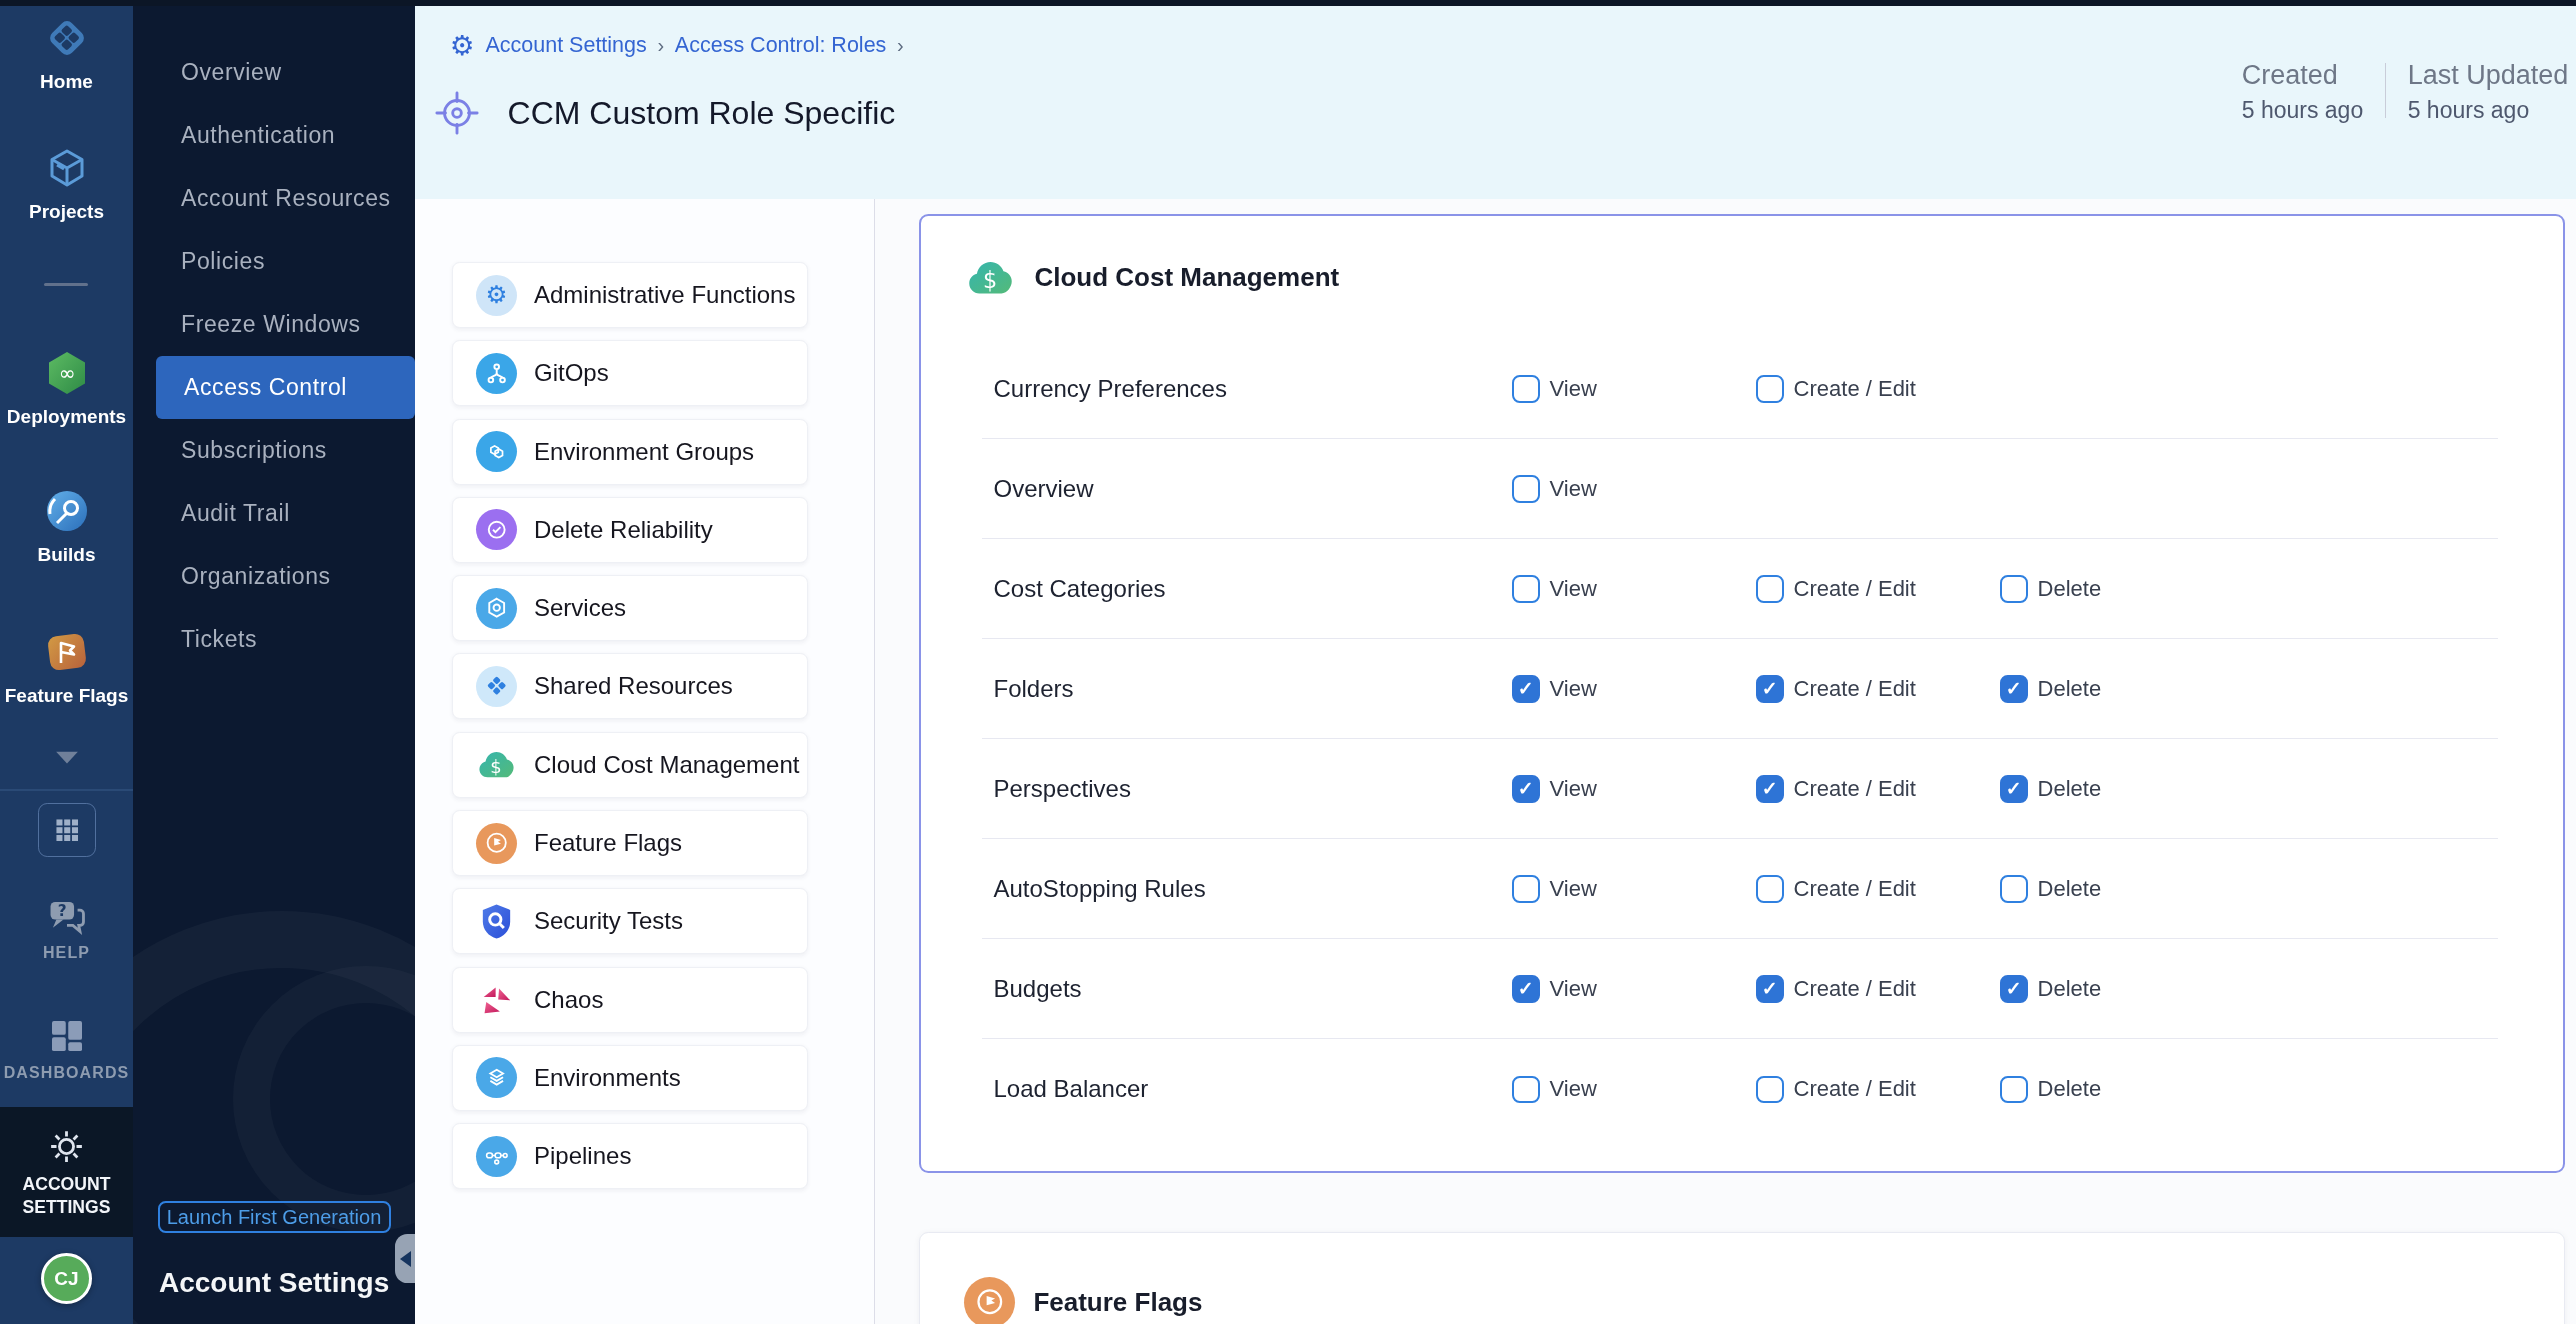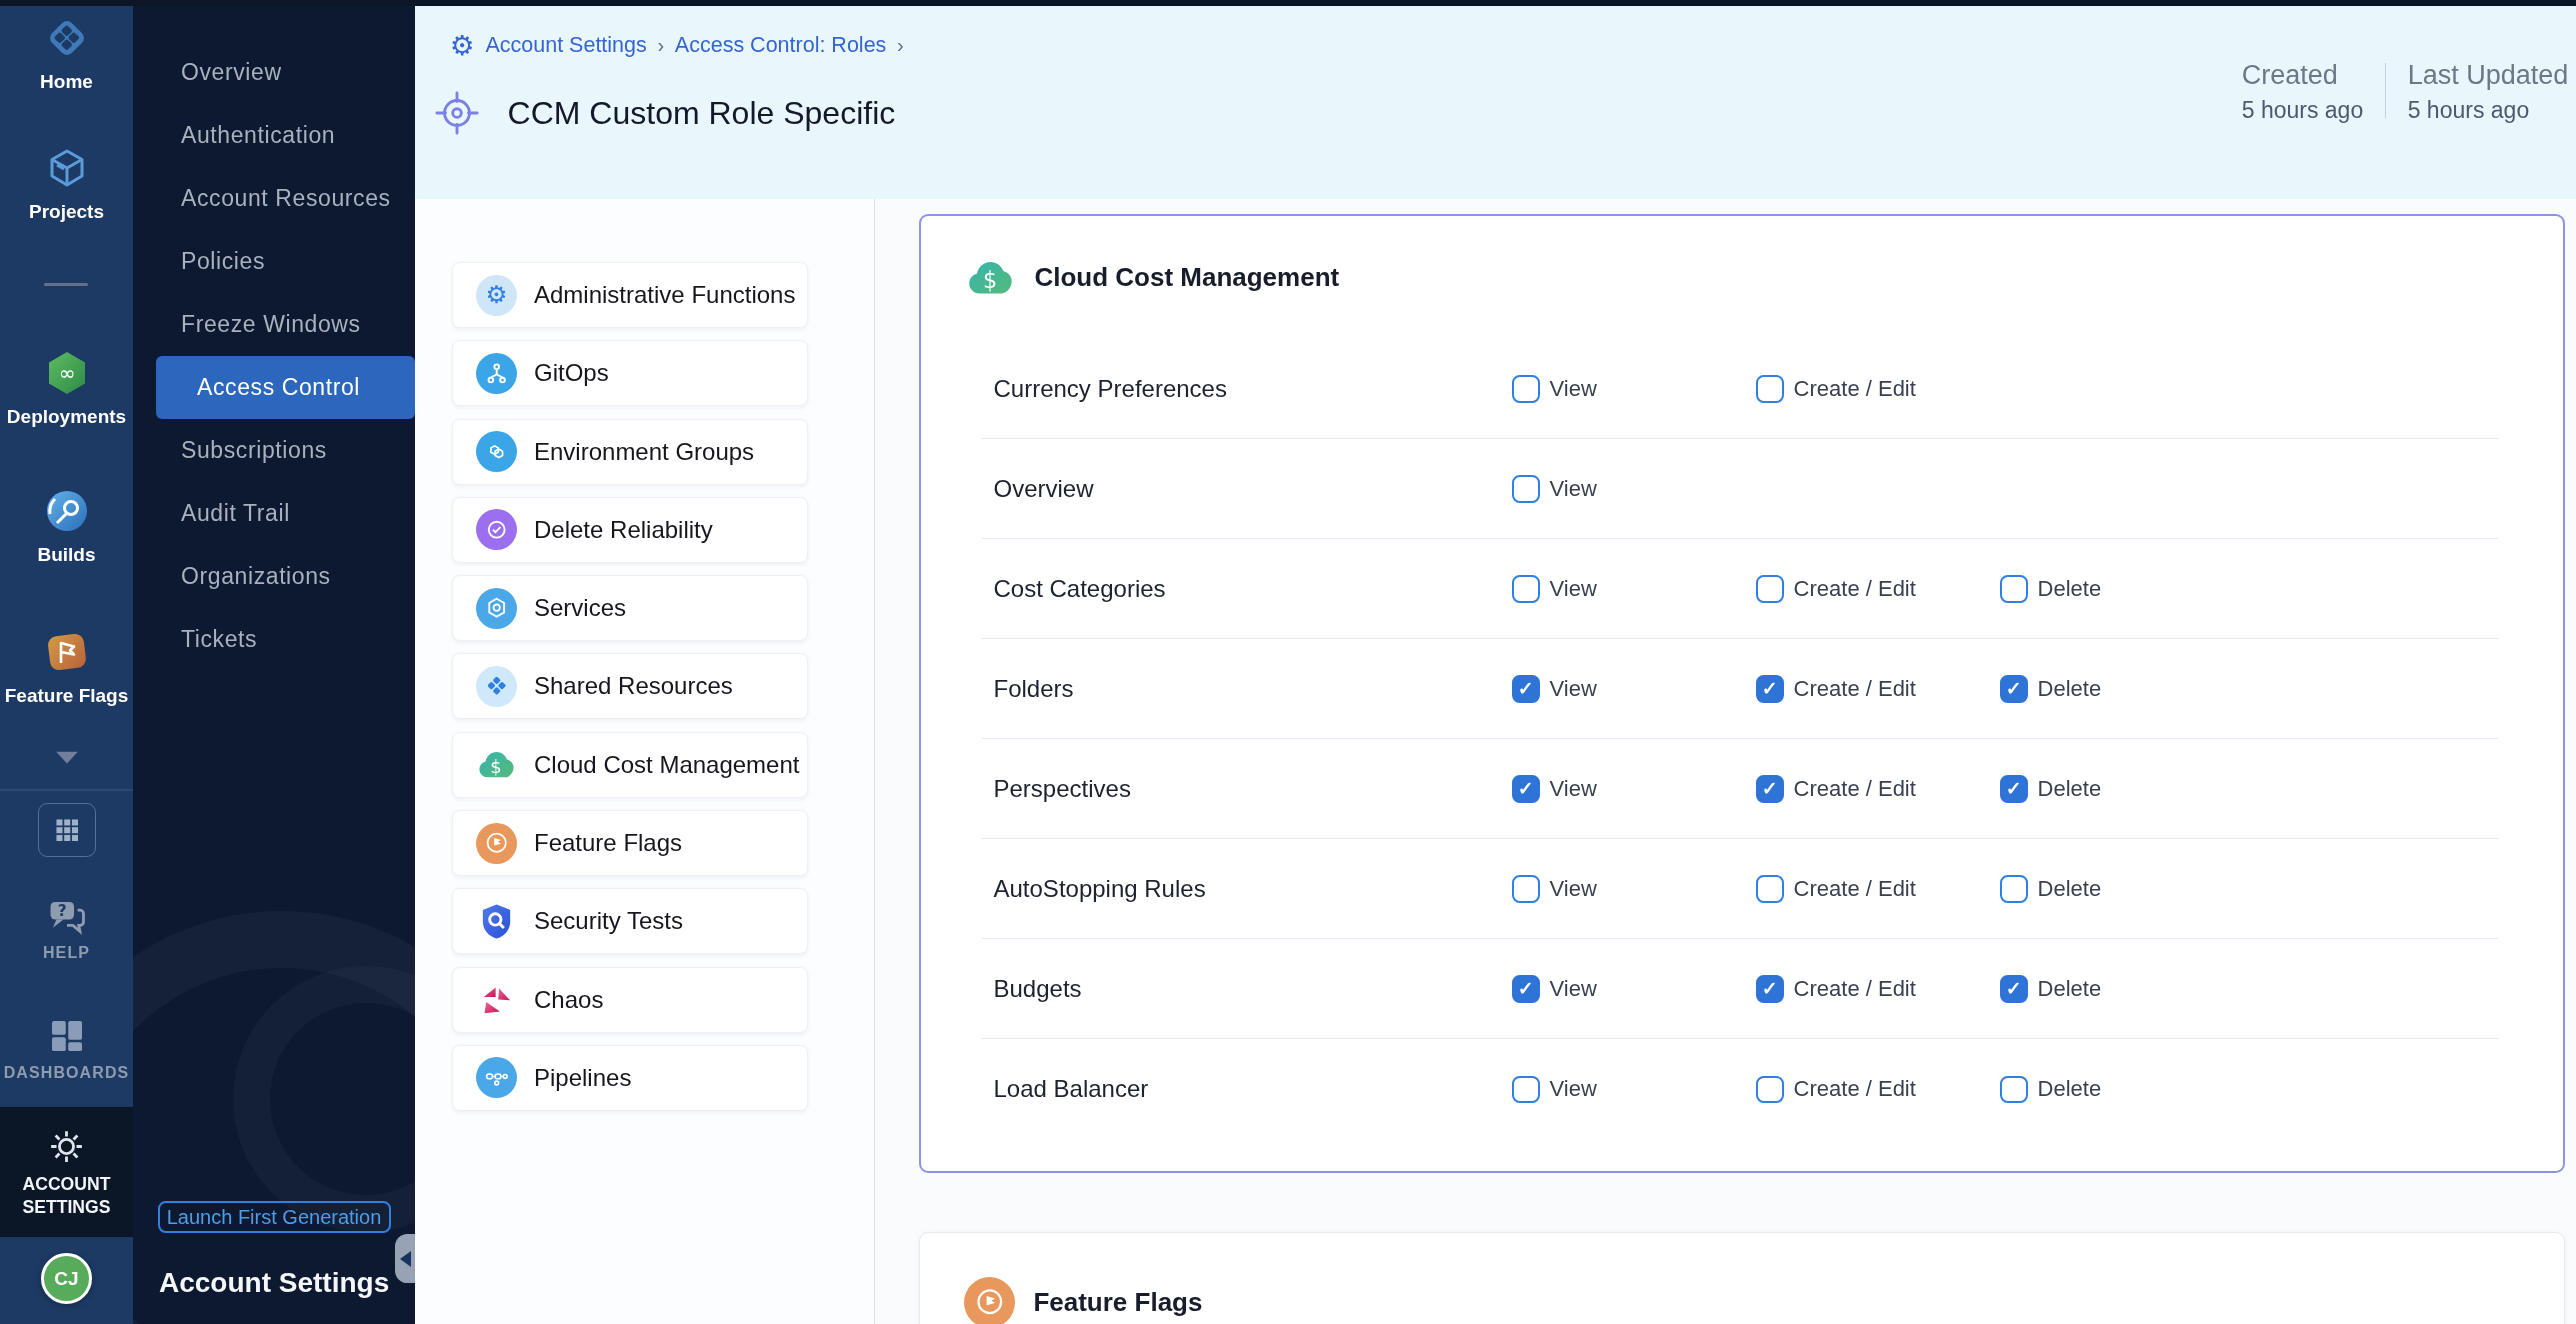--- a/index.html
+++ b/index.html
@@ -27,21 +27,21 @@
   .acct-block .icon{width:41px;height:41px;}
   .acct-label{font-size:17.6px;font-weight:600;color:#f2f5f9;line-height:1.3;text-align:center;}
   .avatar{position:absolute;top:1247px;left:41px;width:51px;height:51px;border-radius:50%;background:#57ab5a;border:3.8px solid #fff;box-sizing:border-box;display:flex;align-items:center;justify-content:center;color:#fff;font-size:19px;font-weight:700;box-shadow:0 1.5px 6.1px rgba(0,0,0,.3);cursor:pointer;}
 
   
   .set-nav{position:absolute;left:133px;top:0;bottom:0;width:282px;background:#0c1930;z-index:4;overflow:hidden;}
   .wm1{position:absolute;bottom:-115px;left:-115px;width:414px;height:414px;border:57px solid rgba(255,255,255,.035);border-radius:50%;}
   .wm2{position:absolute;bottom:92px;left:100px;width:192px;height:192px;border:37px solid rgba(255,255,255,.03);border-radius:50%;}
   .nav-items{position:absolute;top:35px;left:0;right:0;}
   .nav-item{height:63px;line-height:63px;padding-left:48px;font-size:23px;font-weight:500;letter-spacing:0.6px;color:#a9b1bf;white-space:nowrap;cursor:pointer;box-sizing:border-box;}
-  .nav-item.active{margin-left:23px;padding-left:41px;background:#2d66bd;border-radius:6.1px;color:#ffffff;}
+  .nav-item.active{margin-left:23px;padding-left:28px;background:#2d66bd;border-radius:6.1px;color:#ffffff;}
   .launch-btn{position:absolute;left:24.5px;top:1195px;width:233px;height:32px;border:2.3px solid #2f80e0;border-radius:7.7px;background:transparent;color:#4d9de8;font-size:20px;font-family:"Liberation Sans",sans-serif;cursor:pointer;box-sizing:border-box;}
   .nav-footer-title{position:absolute;left:26px;top:1261px;font-size:28px;font-weight:700;color:#f4f6f8;}
   .collapse-tab{position:absolute;right:0;top:1228px;width:20px;height:49px;background:#97a3b4;border-radius:12.3px 0 0 12.3px;display:flex;align-items:center;justify-content:center;cursor:pointer;}
   .collapse-tab .tri{width:0;height:0;border-top:8.4px solid transparent;border-bottom:8.4px solid transparent;border-right:11.5px solid #16345e;}
 
   
   .content{position:absolute;left:415px;top:0;right:0;bottom:0;}
   .page-header{position:absolute;top:0;left:0;right:0;height:193px;background:#e9f6fb;}
   .breadcrumb{position:absolute;left:35px;top:26px;height:27.6px;display:flex;align-items:center;gap:10.7px;font-size:21.5px;}
   .crumb{color:#3465d2;cursor:pointer;text-decoration:none;}
@@ -415,20 +415,32 @@
                     <path d="M6 13.5l8 5.5-9 1z"></path>
                   </g>
                 </svg>
               </span>
             </span>
     <span class="res-label">Chaos</span>
   </div>
           <div class="res-card">
     <span class="res-icon icon">
               <span class="icon" style="background: rgb(74, 168, 232); border-radius: 50%; width: 100%; height: 100%;">
+                <svg viewBox="0 0 24 24" fill="none" stroke="#fff" stroke-width="1.7">
+                  <path d="M12 4.5L18 8l-6 3.5L6 8z"></path>
+                  <path d="M6 11.5l6 3.5 6-3.5"></path>
+                  <path d="M6 15l6 3.5 6-3.5"></path>
+                </svg>
+              </span>
+            </span>
+    <span class="res-label">Environments</span>
+  </div>
+          <div class="res-card">
+    <span class="res-icon icon">
+              <span class="icon" style="background: rgb(74, 168, 232); border-radius: 50%; width: 100%; height: 100%;">
                 <svg viewBox="0 0 24 24" fill="none" stroke="#fff" stroke-width="1.5">
                   <rect x="2.5" y="8.5" width="5.5" height="4.5" rx="2.2"></rect>
                   <rect x="10.5" y="8.5" width="5.5" height="4.5" rx="2.2"></rect>
                   <circle cx="20" cy="10.8" r="1.8"></circle>
                   <circle cx="12" cy="17" r="1.8"></circle>
                   <path d="M8 10.8h2.5M16 10.8h2.2"></path>
                 </svg>
               </span>
             </span>
     <span class="res-label">Pipelines</span>

